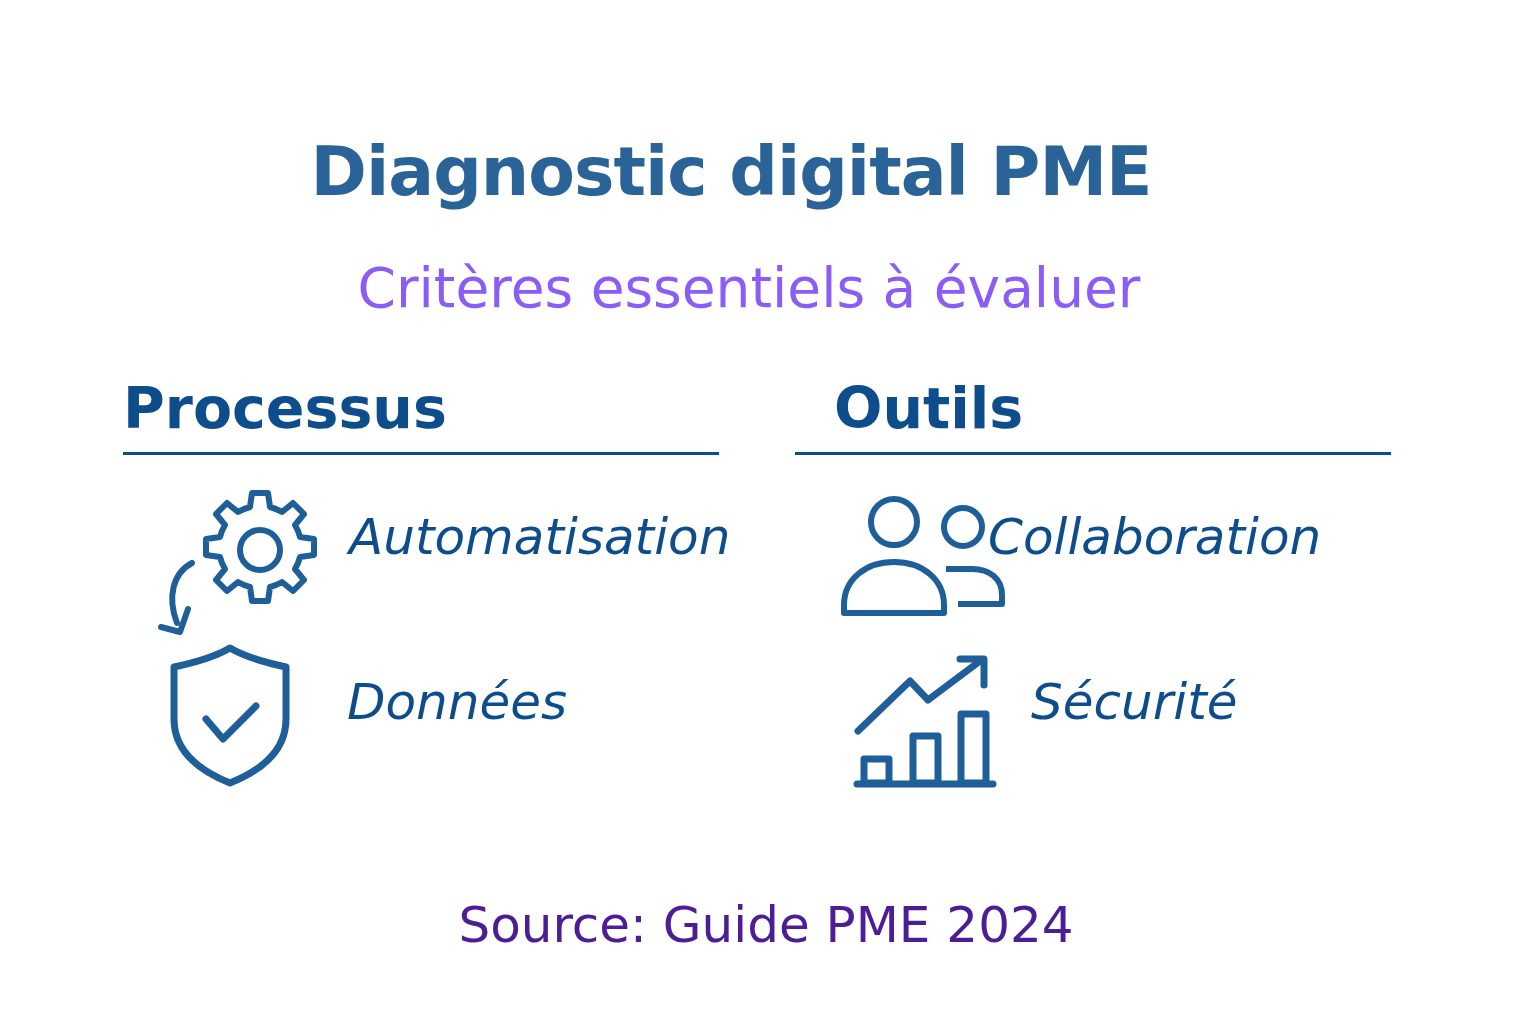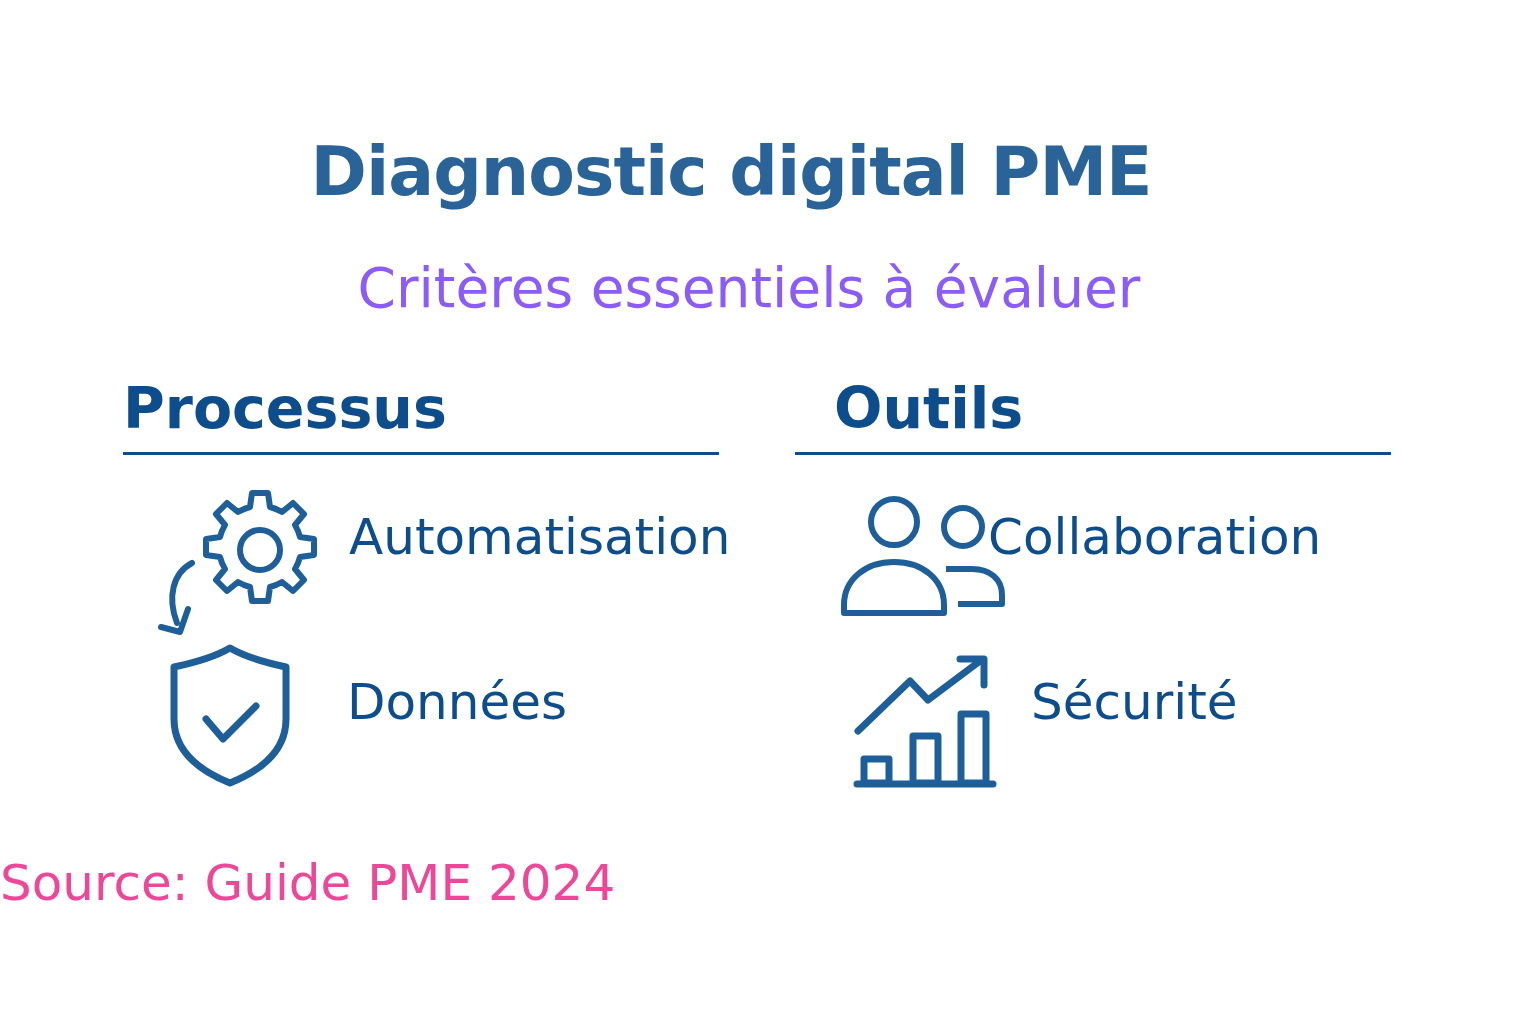--- a/index.html
+++ b/index.html
@@ -22,26 +22,26 @@
     font-size: 55px; line-height: 80px; color: #8b5cf6;
   }
   .col-header {
     top: 370px; text-align: left;
     font-family: "DejaVu Sans", "Liberation Sans", sans-serif;
     font-weight: bold; font-size: 57px; line-height: 76px; color: #0e4d8c;
   }
   .rule { height: 3px; background: #0e4d8c; top: 452px; }
   .label {
     font-family: "DejaVu Sans", "Liberation Sans", sans-serif;
-    font-size: 50px; line-height: 64px; color: #0e4d8c; white-space: nowrap;
+    font-size: 50px; line-height: 64px; color: #0e4d8c; white-space: nowrap; font-style: italic;
   }
   .source {
-    left: 0; width: 1532px; top: 850px; text-align: left;
+    left: 0; width: 1532px; top: 892px; text-align: center;
     font-family: "DejaVu Sans", "Liberation Sans", sans-serif;
-    font-size: 50px; line-height: 66px; color: #ec4899;
+    font-size: 50px; line-height: 66px; color: #4c1d95;
   }
   svg { overflow: visible; }
 </style>
 </head>
 <body>
 
 <div class="abs title">Diagnostic digital PME</div>
 <div class="abs subtitle">Critères essentiels à évaluer</div>
 
 <section>

